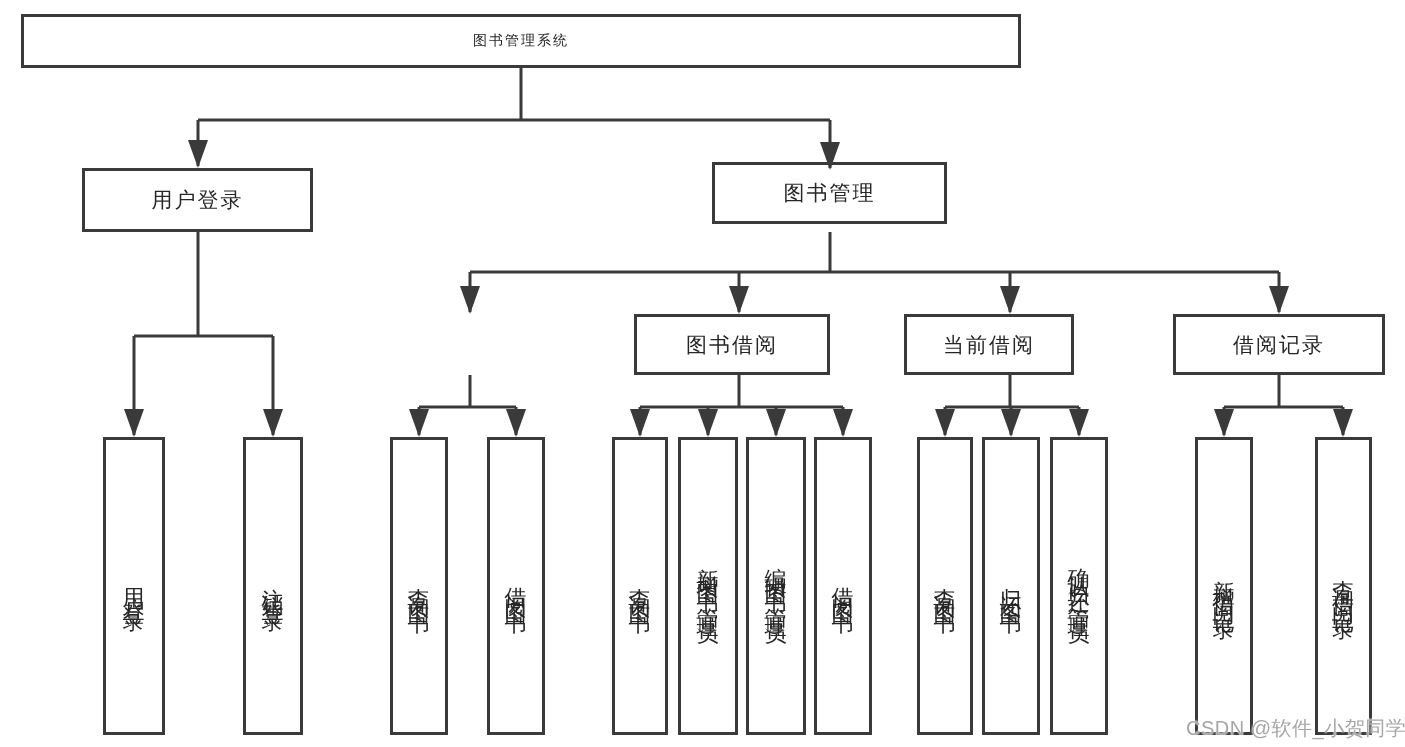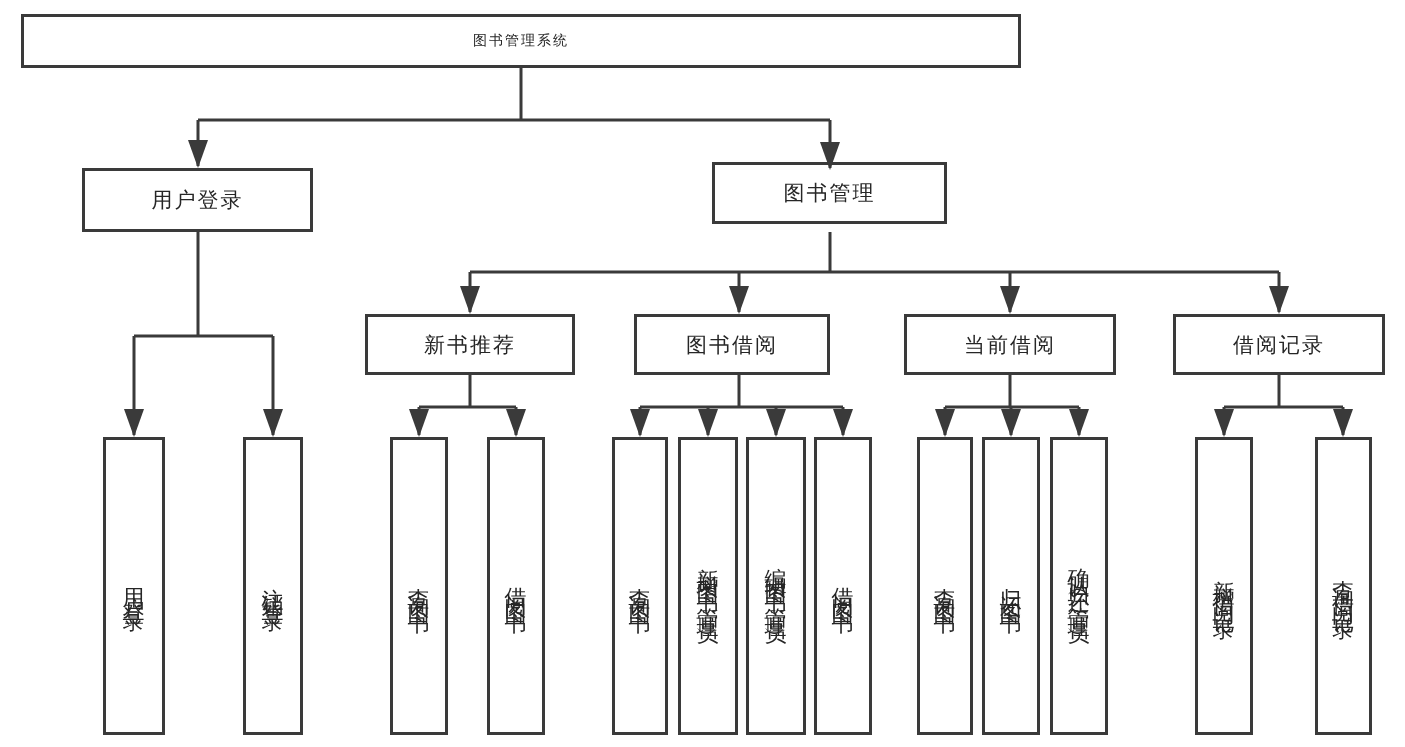--- a/index.html
+++ b/index.html
@@ -126,27 +126,24 @@
     <span>图书管理系统</span>
   </div>
 
   <div class="node h-node" style="left:82px;top:168px;width:231px;height:64px;">
     <span>用户登录</span>
   </div>
   <div class="node h-node" style="left:712px;top:162px;width:235px;height:62px;">
     <span>图书管理</span>
   </div>
 
-  <div class="node h-node" style="left:365px;top:314px;width:210px;height:61px;">
-    <span>新书推荐</span>
-  </div>
   <div class="node h-node" style="left:634px;top:314px;width:196px;height:61px;">
     <span>图书借阅</span>
   </div>
-  <div class="node h-node" style="left:904px;top:314px;width:212px;height:61px;justify-content:center;">
+  <div class="node h-node" style="left:904px;top:314px;width:170px;height:61px;justify-content:center;">
     <span>当前借阅</span>
   </div>
   <div class="node h-node" style="left:1173px;top:314px;width:212px;height:61px;">
     <span>借阅记录</span>
   </div>
 
   <div class="node v-node" style="left:103px;top:437px;width:62px;height:298px;">
     <span class="v-text">用户登录</span>
   </div>
   <div class="node v-node" style="left:243px;top:437px;width:60px;height:298px;">
@@ -183,14 +180,15 @@
     <span class="v-text">确认归还（管理员）</span>
   </div>
 
   <div class="node v-node" style="left:1195px;top:437px;width:58px;height:298px;">
     <span class="v-text">新增借阅记录</span>
   </div>
   <div class="node v-node" style="left:1315px;top:437px;width:57px;height:298px;">
     <span class="v-text">查询借阅记录</span>
   </div>
 
+  <div class="watermark">CSDN @软件_小贺同学</div>
 
 </div>
 
 </body></html>

